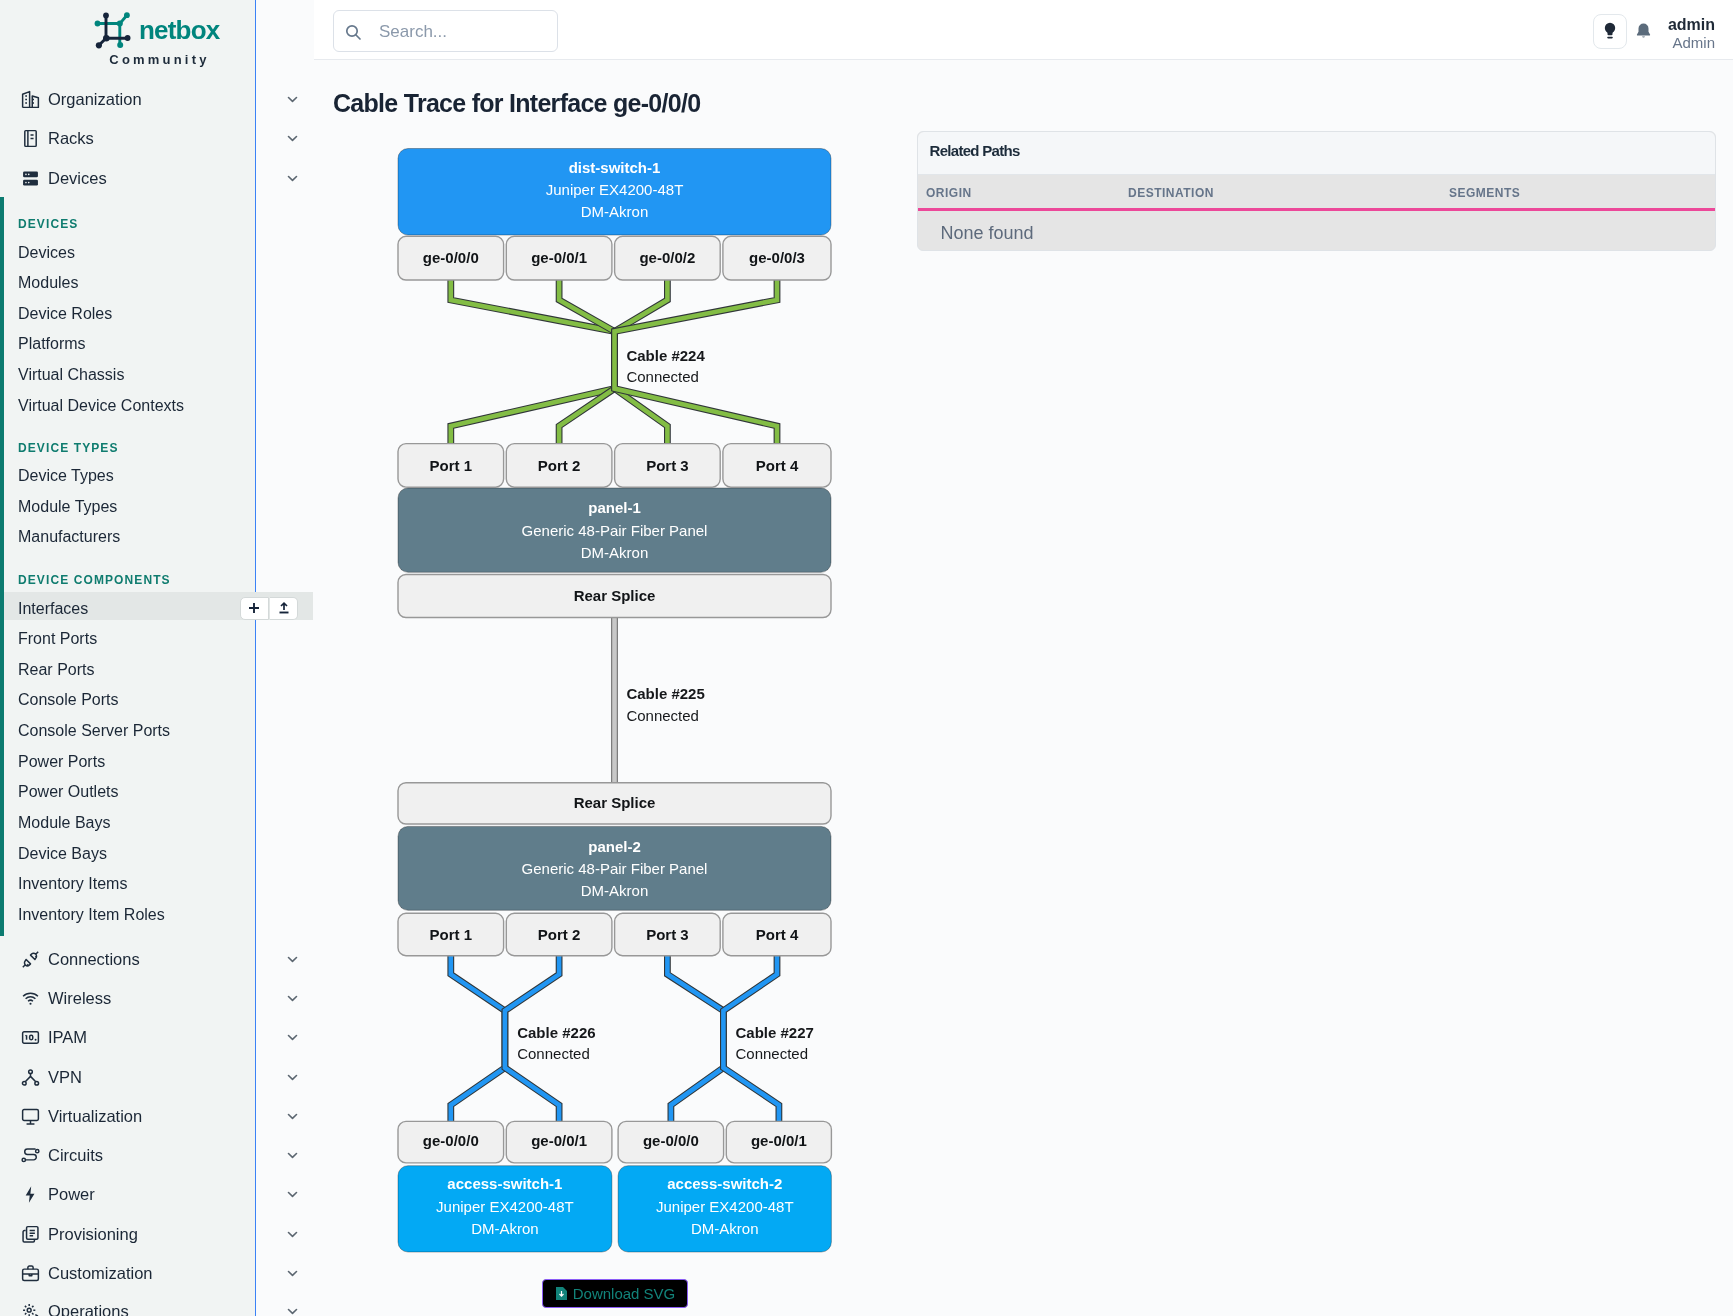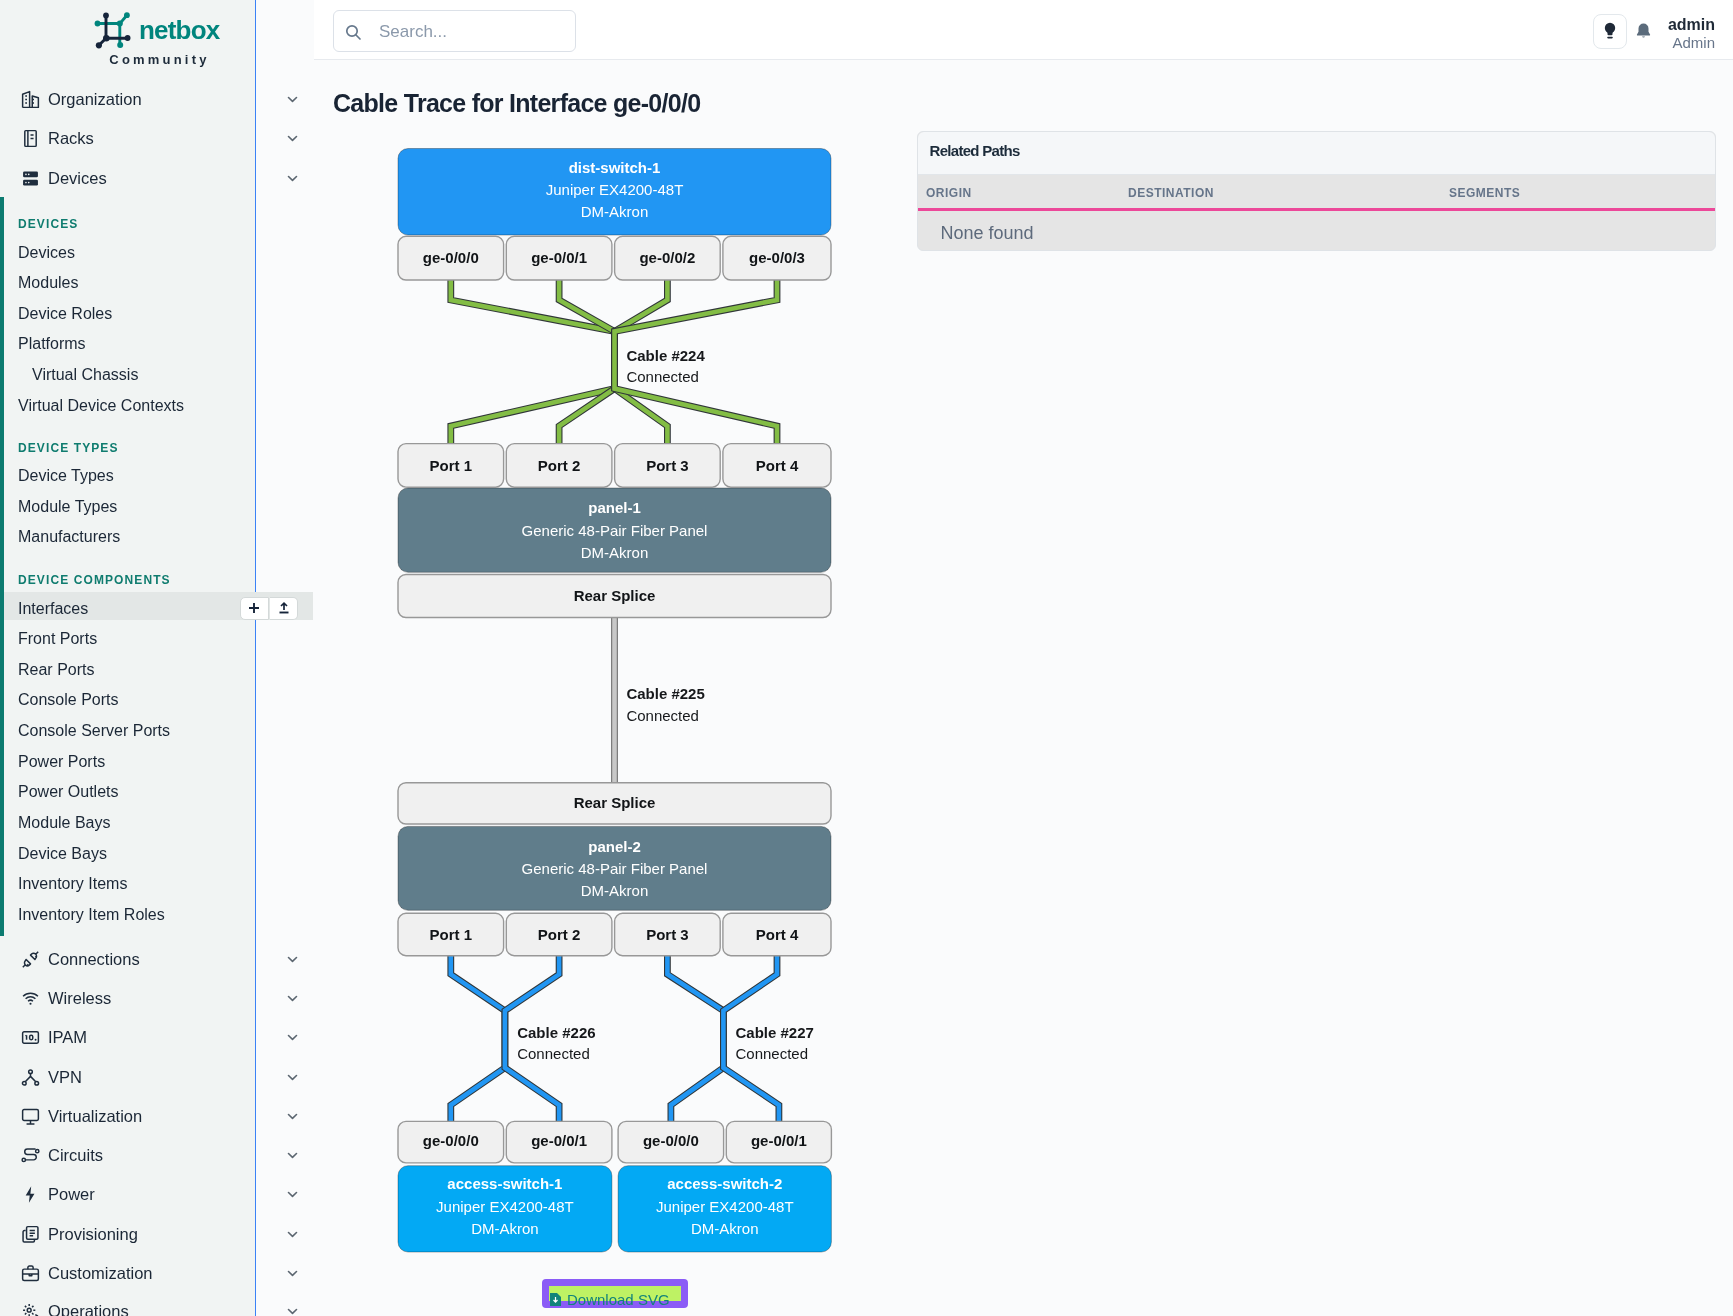--- a/index.html
+++ b/index.html
@@ -1,29 +1,29 @@
 <!DOCTYPE html>
 <html><head>
 <meta charset="utf-8">
 <style>
 * { margin:0; padding:0; box-sizing:border-box; }
 html,body { width:1733px; height:1316px; overflow:hidden; }
 body { font-family:"Liberation Sans", sans-serif; background:#fafbfc; position:relative; }
 .sidebar { position:absolute; left:0; top:0; width:256px; height:1316px; background:#f1f4f3; border-right:1px solid #3b82f6; }
 .topbar { position:absolute; left:314px; top:0; right:0; height:60px; background:#ffffff; border-bottom:1px solid #e7eaee; }
-.search { position:absolute; left:19px; top:10px; width:243px; height:42px; background:#fff; border:1px solid #dce1e8; border-radius:6px; }
+.search { position:absolute; left:19px; top:10px; width:225px; height:42px; background:#fff; border:1px solid #dce1e8; border-radius:6px; }
 .search .ph { position:absolute; left:45px; top:11px; font-size:17px; color:#8b99ab; }
 h1 { position:absolute; left:333px; top:88.5px; font-size:25px; font-weight:700; color:#192434; letter-spacing:-0.72px; }
 .card { position:absolute; left:917px; top:131px; width:799px; height:120px; background:#e5e5e5; border:1px solid #dfe3e7; border-radius:6px; }
 .card-header { height:43px; background:#f5f7f9; border-bottom:1px solid #e2e6ea; border-radius:6px 6px 0 0; }
 .card-header span { position:absolute; left:11.5px; top:10px; font-size:15px; font-weight:700; color:#1c2b3a; letter-spacing:-0.7px; }
 .thead { position:absolute; top:43px; left:0; right:0; height:36px; border-bottom:3px solid #ec4899; }
 .th { position:absolute; top:11px; font-size:12px; font-weight:700; color:#66758a; letter-spacing:0.5px; }
 .nonefound { position:absolute; top:91px; left:8.5px; font-size:18px; color:#5d6a7c;margin-left:14px; }
-.dlbtn { position:absolute; left:542px; top:1279px; width:146px; height:29px; border:7px solid #8b5cf6; border-radius:4px; background:#bef264; color:#12837a; font-size:15px; line-height:27px; }
+.dlbtn { position:absolute; left:542px; top:1279px; width:146px; height:29px; border:1px solid #8b5cf6; border-radius:4px; background:#000000; color:#12837a; font-size:15px; line-height:27px; text-align:center; }
 .usr1 { position:absolute; top:16px; right:18px; font-size:16px; font-weight:600; color:#1f2a37; text-align:right; }
 .usr2 { position:absolute; top:34px; right:18px; font-size:15px; color:#67758a; text-align:right; }
 svg.overlay { position:absolute; left:0; top:0; pointer-events:none; }
 </style>
 </head>
 <body>
 <div class="sidebar">
 <svg style="position:absolute;left:92px;top:10px" width="40" height="40" viewBox="0 0 40 40" fill="none" stroke-width="2.9">
       <g stroke="#00857D">
         <path d="M5.5 13.5H27.8M27.8 13.6V35M27.8 13.6L34.9 5.2"></path>
@@ -159,21 +159,21 @@
 <svg style="position:absolute;left:287px;top:1307.8px" width="11" height="7" viewBox="0 0 11 7" fill="none" stroke="#5b6670" stroke-width="1.6" stroke-linecap="round" stroke-linejoin="round">
       <path d="M1.5 1.5l4 3.8 4-3.8"></path>
     </svg>
 <div style="position:absolute;left:18px;top:217.0px;font-size:12px;font-weight:700;color:#0f7c6f;letter-spacing:1.1px">DEVICES</div>
 <div style="position:absolute;left:18px;top:440.8px;font-size:12px;font-weight:700;color:#0f7c6f;letter-spacing:1.1px">DEVICE TYPES</div>
 <div style="position:absolute;left:18px;top:573.0px;font-size:12px;font-weight:700;color:#0f7c6f;letter-spacing:1.1px">DEVICE COMPONENTS</div>
 <div style="position:absolute;left:18px;top:244.0px;font-size:16px;color:#1b2736">Devices</div>
 <div style="position:absolute;left:18px;top:274.4px;font-size:16px;color:#1b2736">Modules</div>
 <div style="position:absolute;left:18px;top:304.5px;font-size:16px;color:#1b2736">Device Roles</div>
 <div style="position:absolute;left:18px;top:334.6px;font-size:16px;color:#1b2736">Platforms</div>
-<div style="position:absolute;left:32px;top:365.7px;font-size:16px;color:#1b2736">Virtual Chassis</div>
+<div style="position:absolute;left:18px;top:365.7px;font-size:16px;color:#1b2736">Virtual Chassis</div>
 <div style="position:absolute;left:18px;top:396.5px;font-size:16px;color:#1b2736">Virtual Device Contexts</div>
 <div style="position:absolute;left:18px;top:467.2px;font-size:16px;color:#1b2736">Device Types</div>
 <div style="position:absolute;left:18px;top:498.0px;font-size:16px;color:#1b2736">Module Types</div>
 <div style="position:absolute;left:18px;top:527.7px;font-size:16px;color:#1b2736">Manufacturers</div>
 <div style="position:absolute;left:18px;top:630.4px;font-size:16px;color:#1b2736">Front Ports</div>
 <div style="position:absolute;left:18px;top:660.8px;font-size:16px;color:#1b2736">Rear Ports</div>
 <div style="position:absolute;left:18px;top:691.2px;font-size:16px;color:#1b2736">Console Ports</div>
 <div style="position:absolute;left:18px;top:722.0px;font-size:16px;color:#1b2736">Console Server Ports</div>
 <div style="position:absolute;left:18px;top:752.9px;font-size:16px;color:#1b2736">Power Ports</div>
 <div style="position:absolute;left:18px;top:783.3px;font-size:16px;color:#1b2736">Power Outlets</div>

